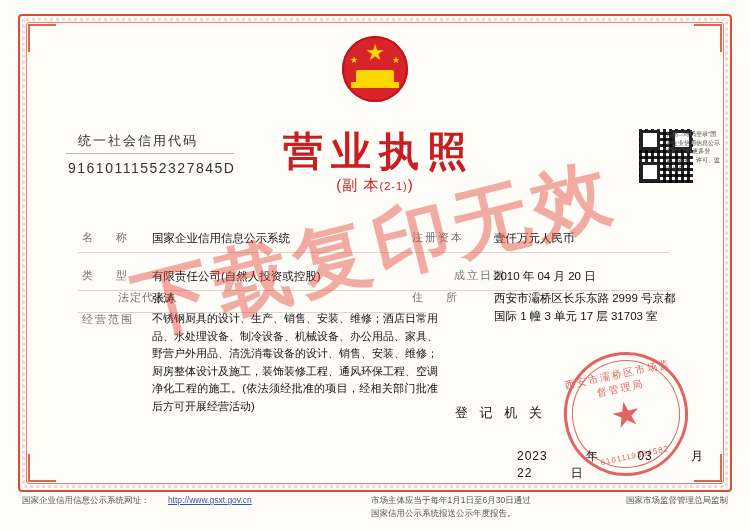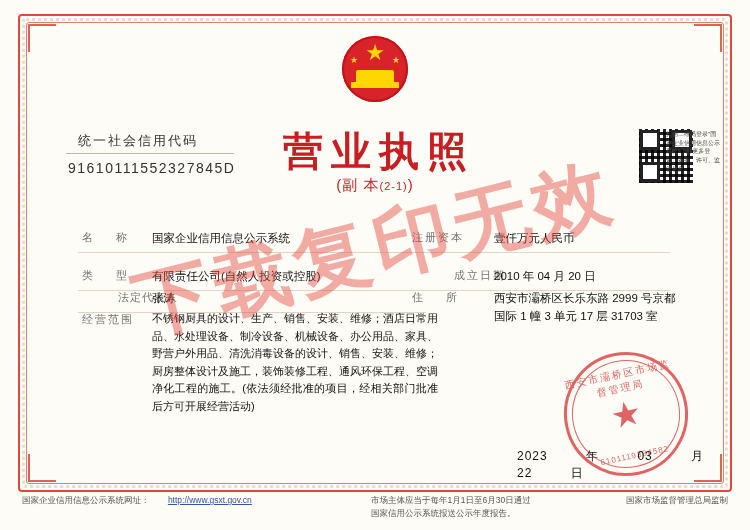--- a/index.html
+++ b/index.html
@@ -367,20 +367,21 @@
   <div class="field-value" style="left:494px; top:230px; width:180px;">壹仟万元人民币</div>
   <div class="sep" style="left:408px; top:252px; width:262px;"></div>
 
   <div class="field-label" style="left:412px; top:268px; letter-spacing:2px;margin-left:42px;">成立日期</div>
   <div class="field-value" style="left:494px; top:268px; width:180px;">2010 年 04 月 20 日</div>
   <div class="sep" style="left:408px; top:290px; width:262px;"></div>
 
   <div class="field-label" style="left:412px; top:290px;">住　所</div>
   <div class="field-value" style="left:494px; top:290px; width:184px;">西安市灞桥区长乐东路 2999 号京都国际 1 幢 3 单元 17 层 31703 室</div>
 
+  <div class="registrar-label">登 记 机 关</div>
 
   <div class="seal">
     <div class="ring"></div>
     <div class="seal-top">西安市灞桥区市场监督管理局</div>
     <div class="seal-star">★</div>
     <div class="seal-bottom">6101119384582</div>
   </div>
 
   <div class="date-row">
     <span>2023</span>

